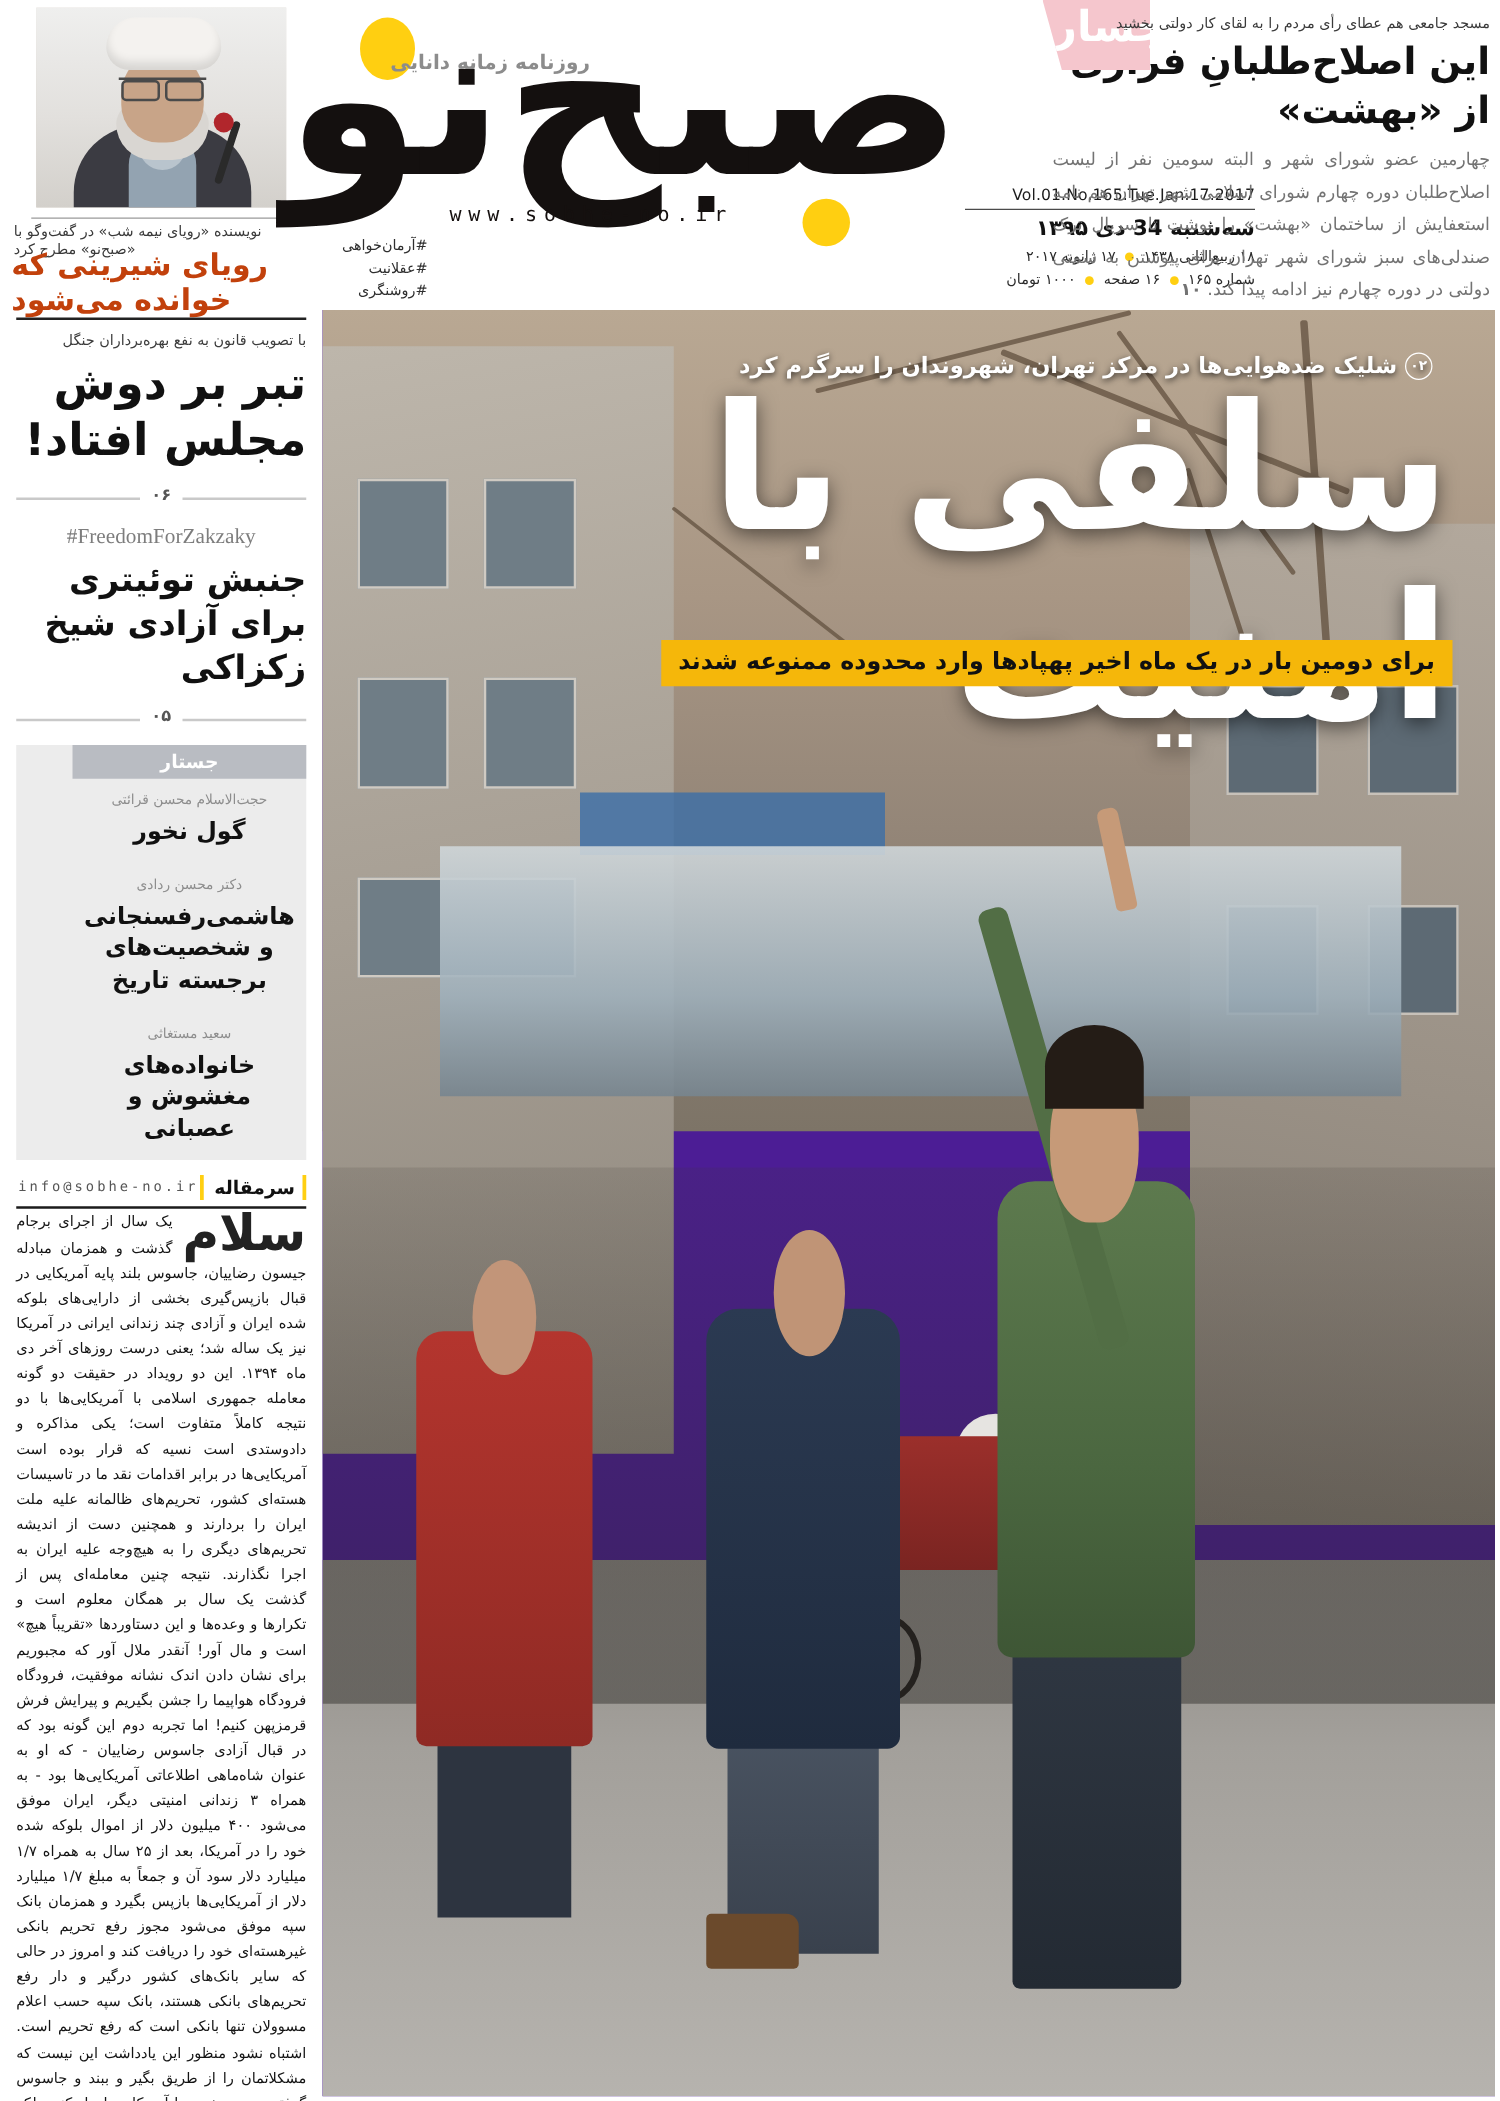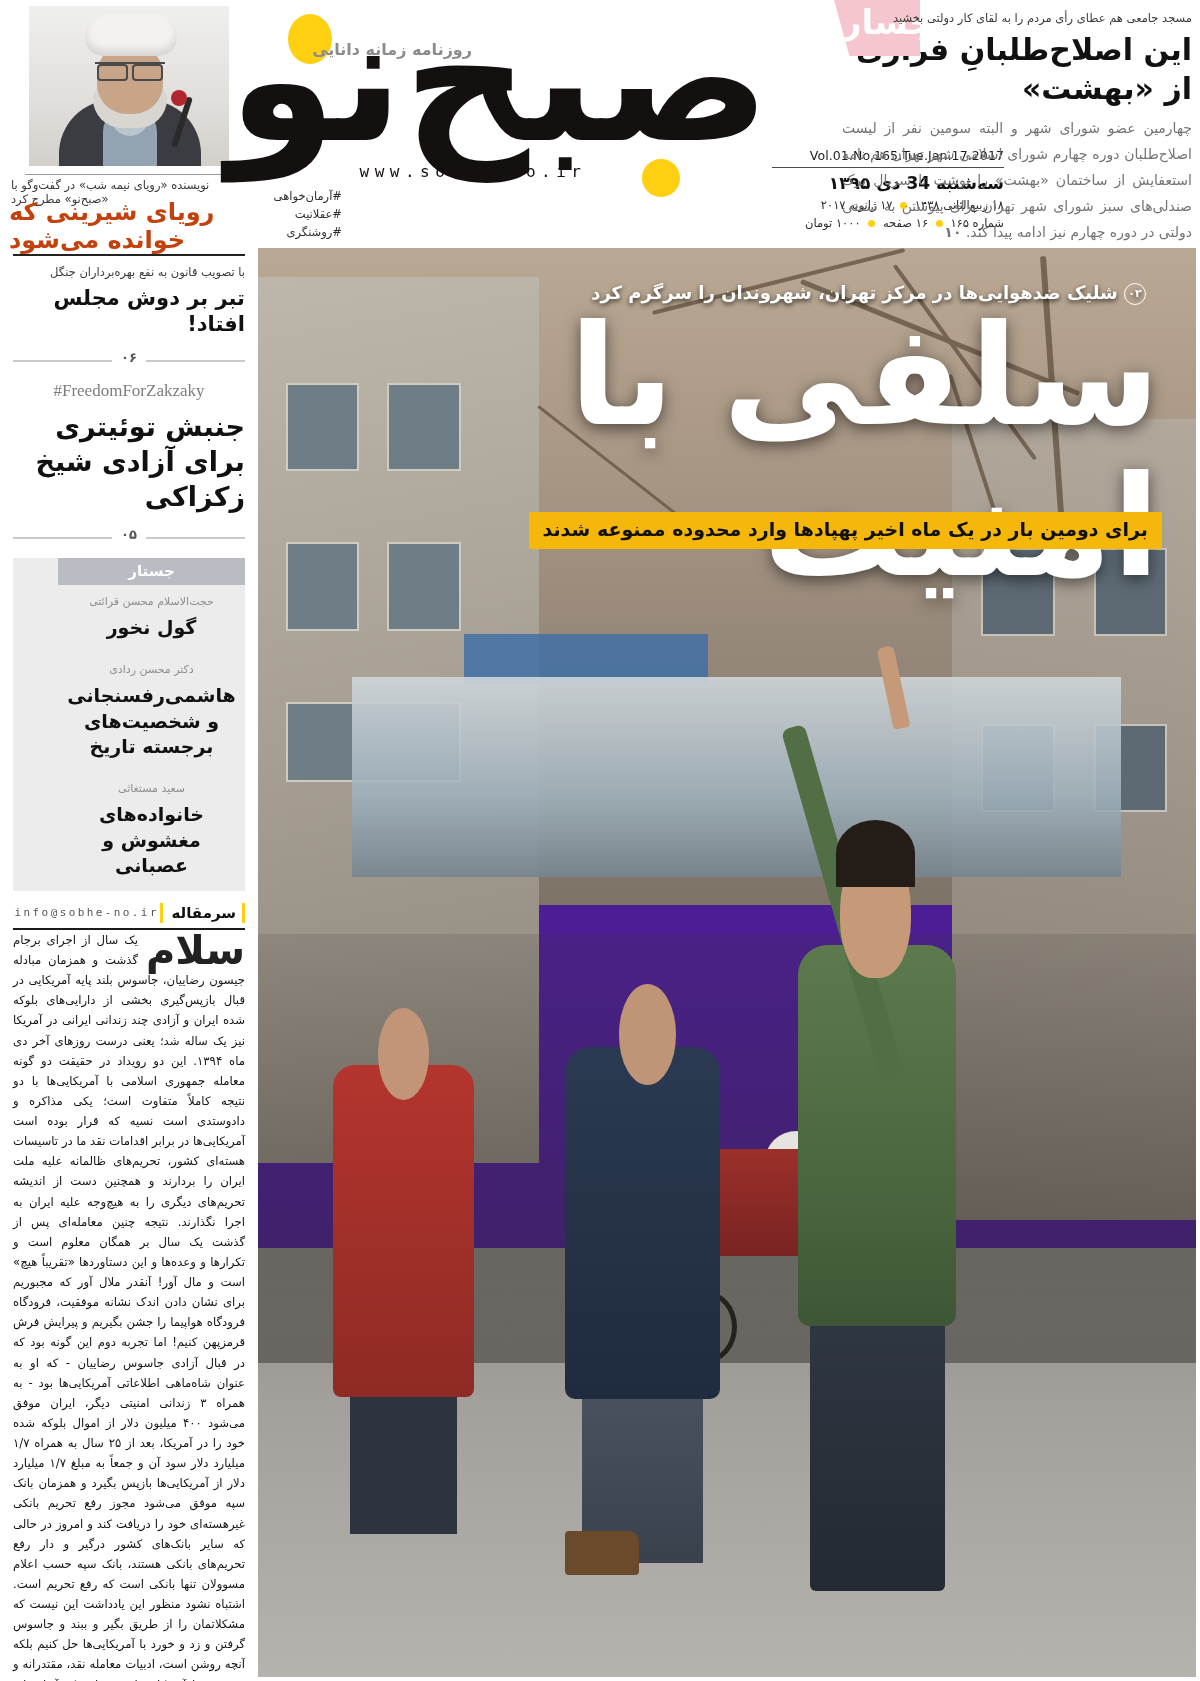--- a/index.html
+++ b/index.html
@@ -181,21 +181,21 @@
     position: absolute; top: 248px; right: 945px; width: 248px; height: 1433px;
     padding: 0 10px 0 6px;
     text-align: right;
   }
   .hr-dark { border-top: 2px solid #222; margin: 6px 0 8px; }
 
   .story-kicker {
     font-size: 11.5px; color: #3c3c3c; line-height: 1.45; margin-bottom: 4px;
   }
   .story-title-xl {
-    font-size: 21px; font-weight: bold; color: #111; line-height: 1.25;
+    font-size: 36px; font-weight: bold; color: #111; line-height: 1.25;
   }
   .story-title-l {
     font-size: 27px; font-weight: bold; color: #111; line-height: 1.3;
   }
   .page-marker {
     position: relative; text-align: center; margin: 10px 0 8px; height: 26px;
   }
   .page-marker:before {
     content:""; position:absolute; top:13px; left:0; right:0;
     border-top: 2px solid #c9c9c9;

